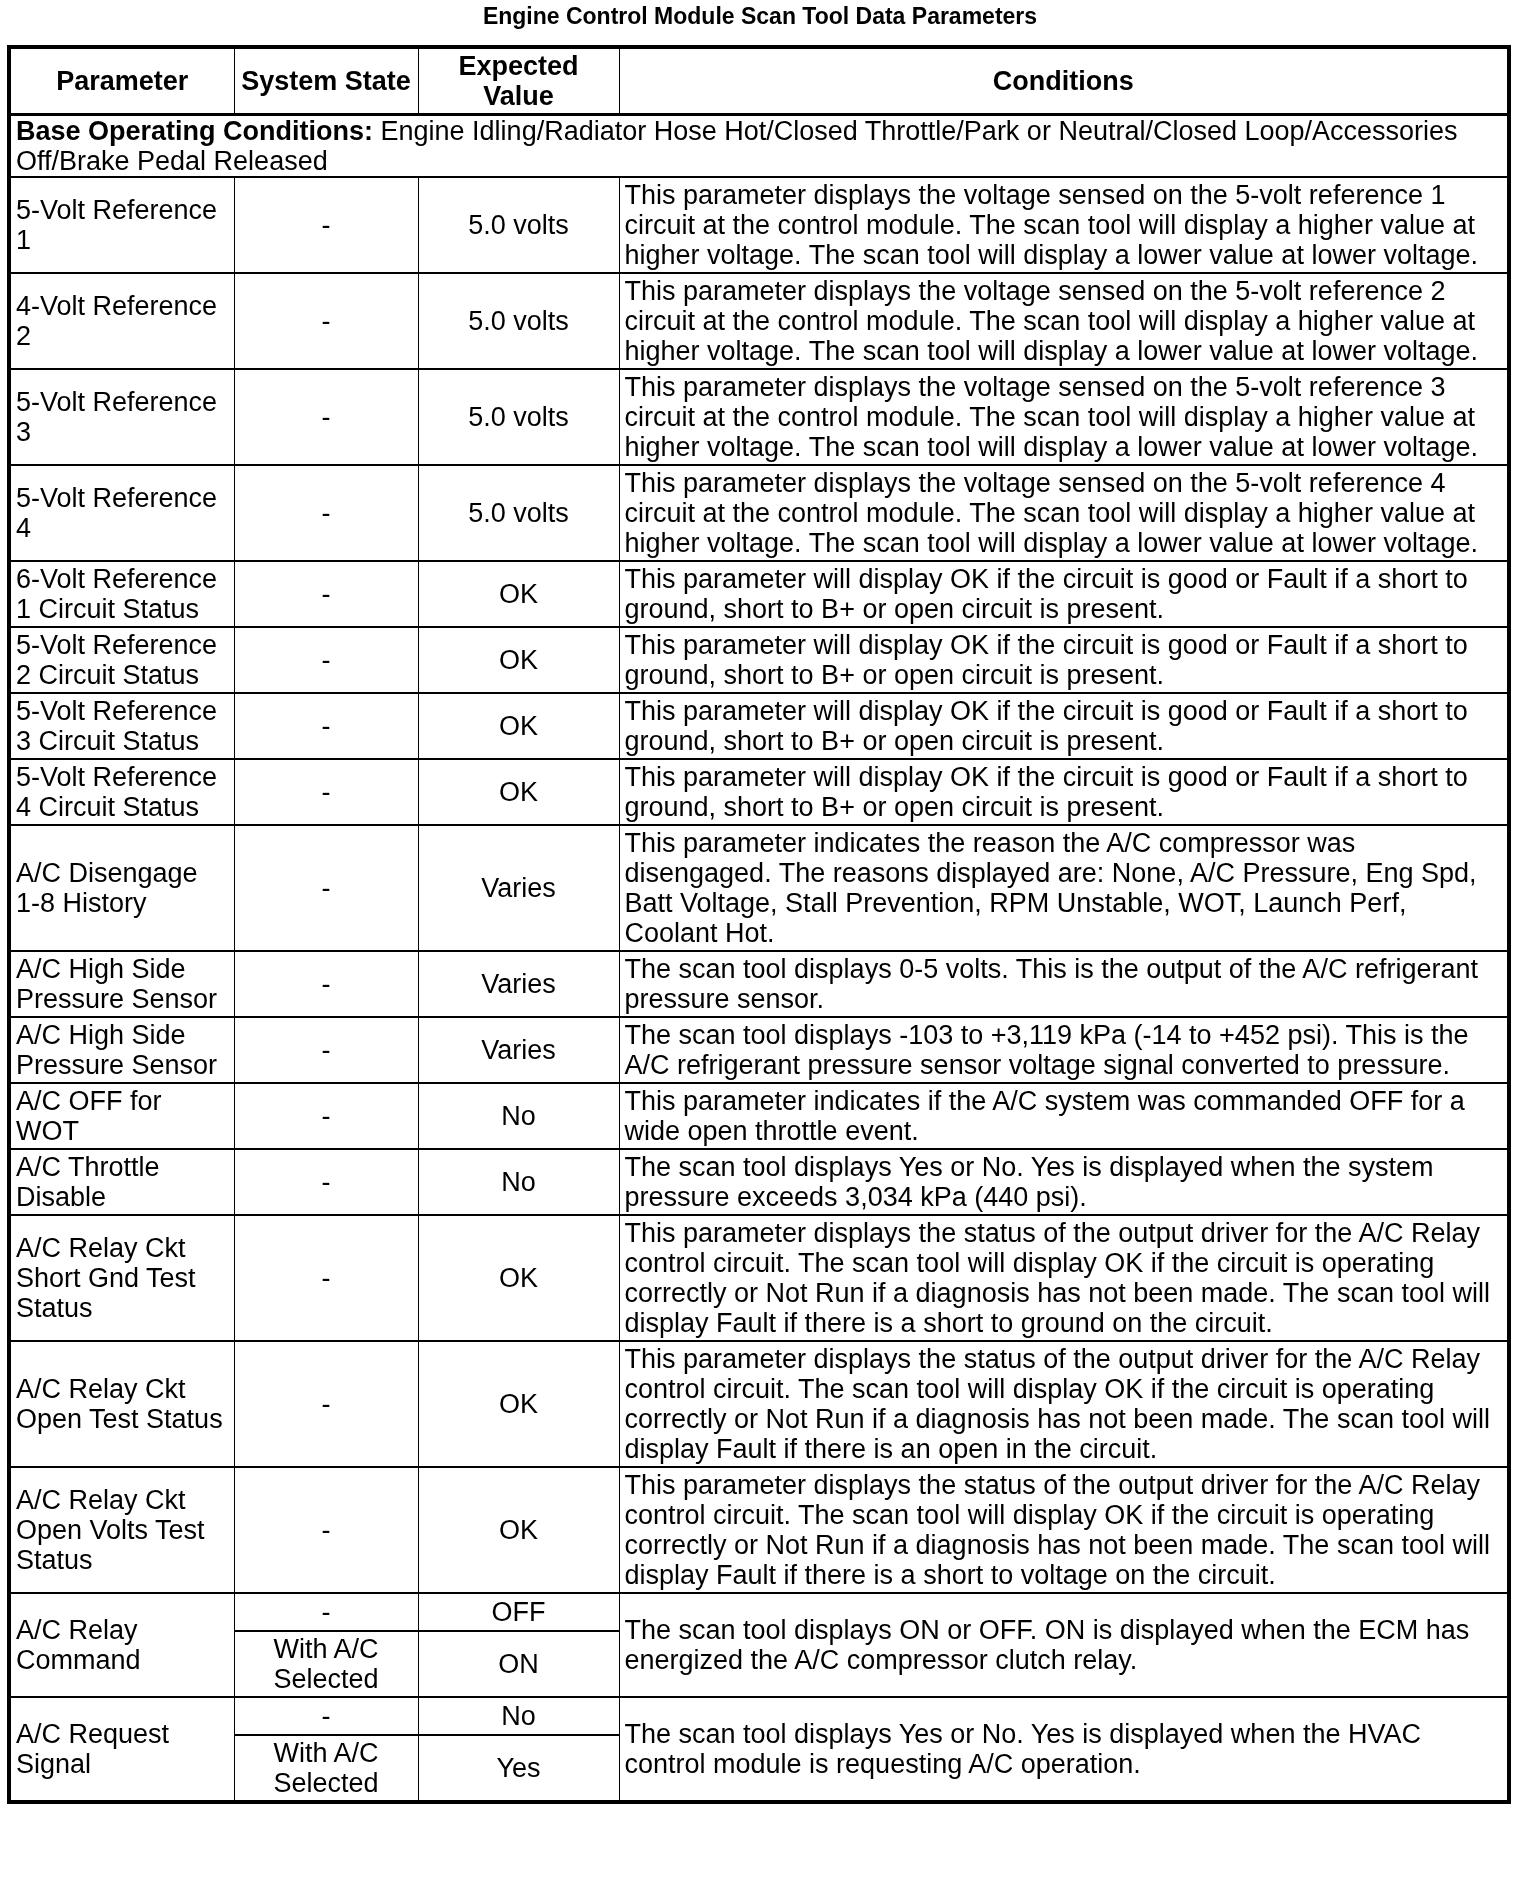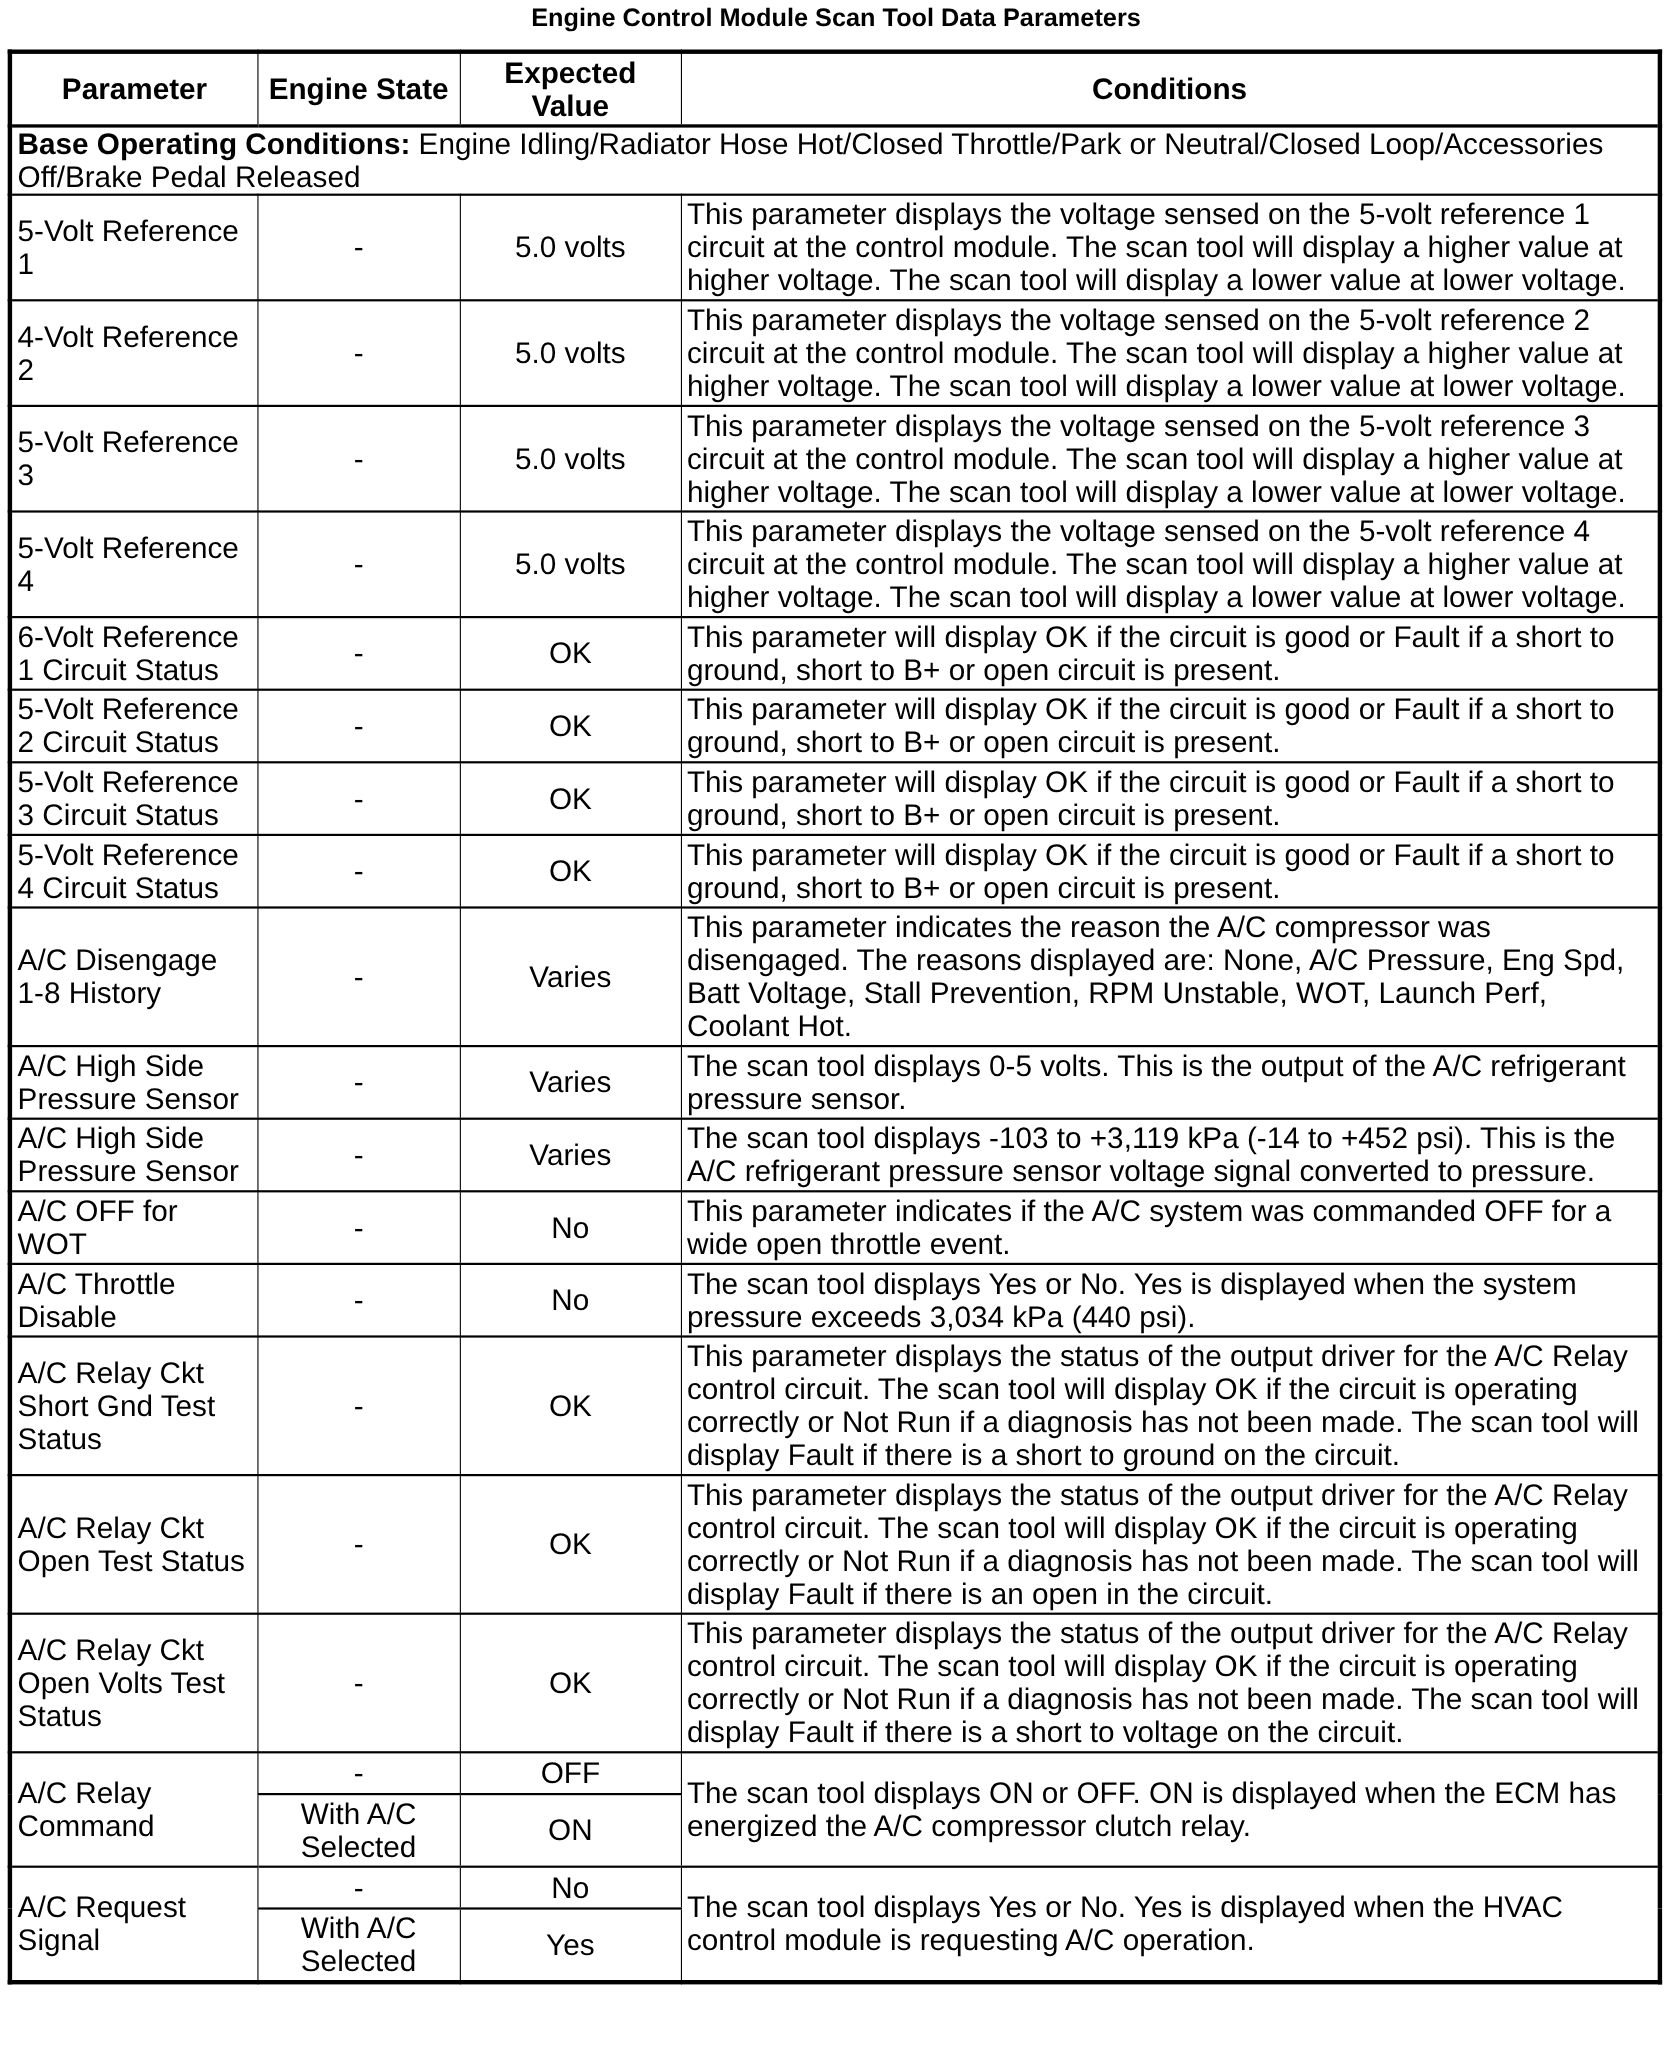--- a/index.html
+++ b/index.html
@@ -23,21 +23,21 @@
 <table class="main">
   <colgroup>
     <col style="width:225px">
       <col style="width:184px">
       <col style="width:201px">
       <col style="width:890px">
   </colgroup>
   <thead>
     <tr>
       <th>Parameter</th>
-      <th>Engine State</th>
+      <th>System State</th>
       <th>Expected Value</th>
       <th>Conditions</th>
     </tr>
   </thead>
   <tbody id="tbody">
     <tr>
       <td colspan="4" class="desc" style="padding:0 5px;">
         <span class="b">Base Operating Conditions:</span><span> Engine Idling/Radiator Hose Hot/Closed Throttle/Park or Neutral/Closed Loop/Accessories Off/Brake Pedal Released</span>
       </td>
     </tr>

